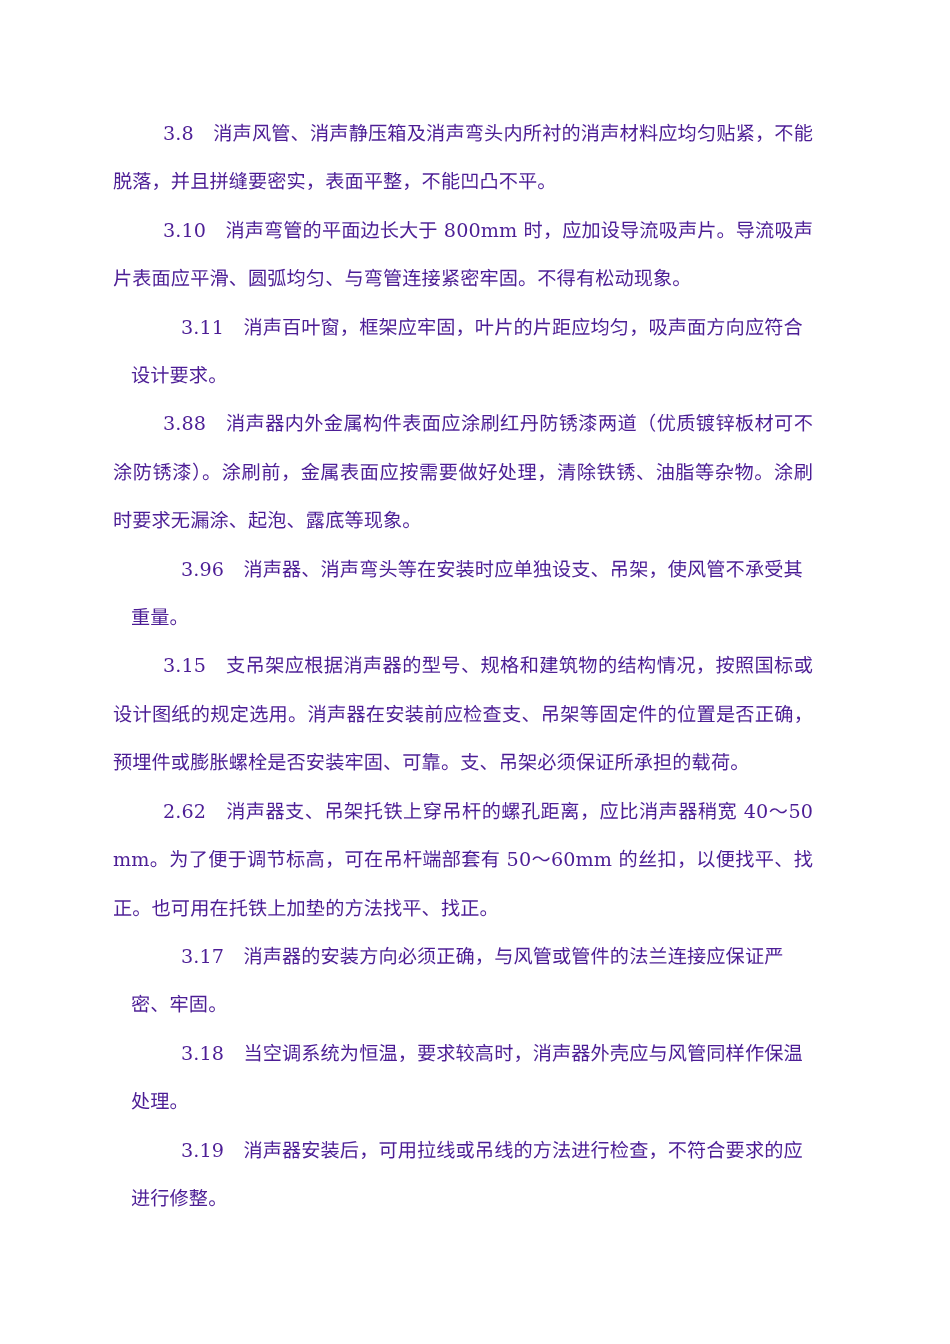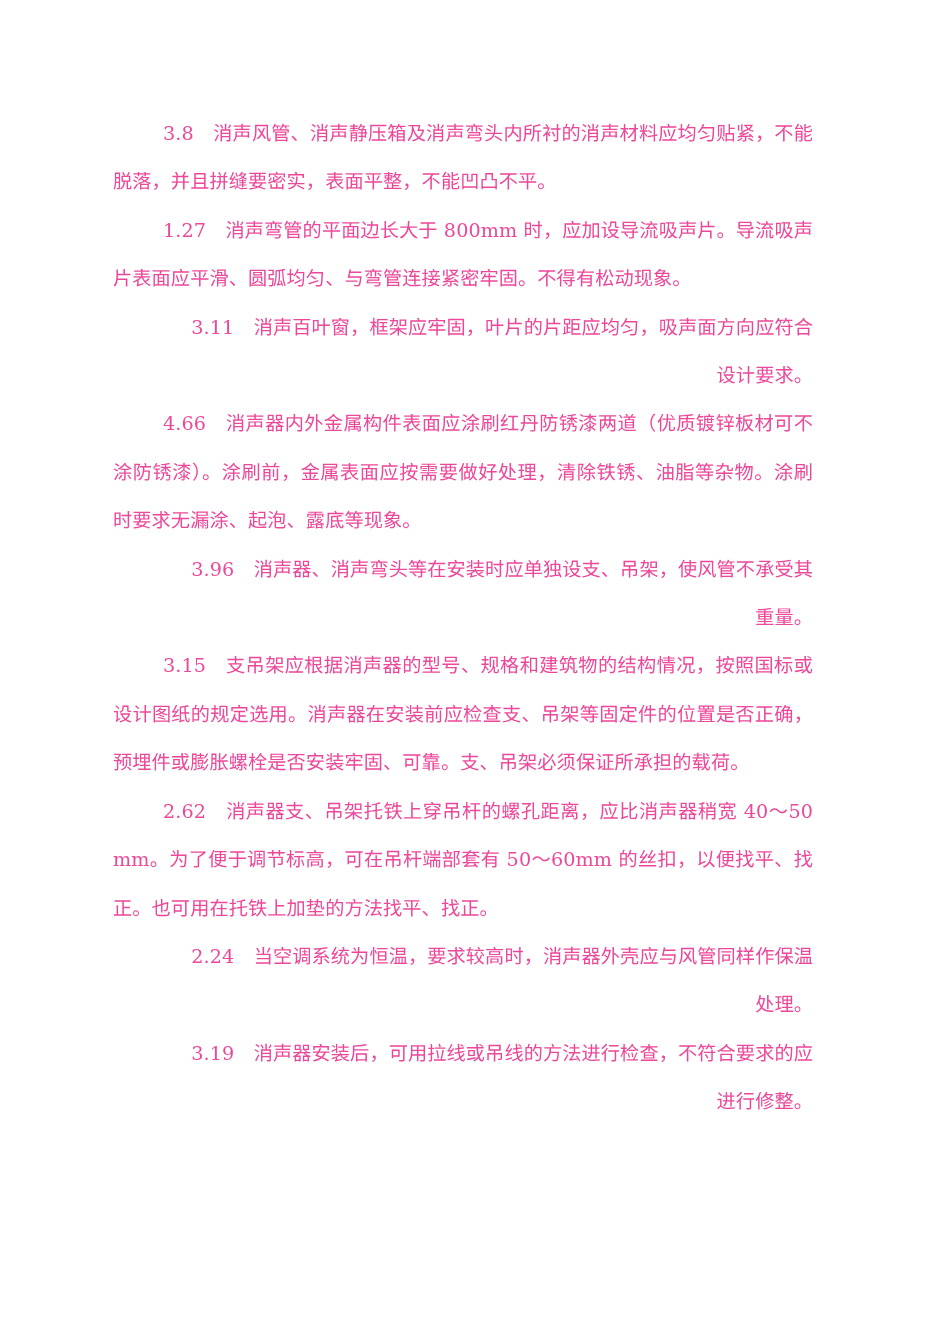--- a/index.html
+++ b/index.html
@@ -24,46 +24,47 @@
     position: absolute;
     left: 113px;
     top: 110px;
     width: 700px;
   }
   .para {
     margin: 0 0 0 0;
     padding: 0;
     font-size: 19.2px;
     line-height: 48.4px;
-    color: #ec4899;
+    color: #4c1d95;
     text-align: justify;
     text-justify: inter-ideograph;
     letter-spacing: 0.1px;
     word-break: break-all;
     -webkit-font-feature-settings: "kern" 0;
     font-kerning: none;
   }
   .para.indent {
     text-indent: 50px;
   }
   .para.last-left {
-    text-align: right;
+    text-align: left;
     margin-left: 18px;
   }
 </style>
 </head>
 <body>
 
 <div class="page">
   <div class="text-column">
 
     <p class="para indent">3.8　消声风管、消声静压箱及消声弯头内所衬的消声材料应均匀贴紧，不能脱落，并且拼缝要密实，表面平整，不能凹凸不平。</p>
-    <p class="para indent">1.27　消声弯管的平面边长大于 800mm 时，应加设导流吸声片。导流吸声片表面应平滑、圆弧均匀、与弯管连接紧密牢固。不得有松动现象。</p>
+    <p class="para indent">3.10　消声弯管的平面边长大于 800mm 时，应加设导流吸声片。导流吸声片表面应平滑、圆弧均匀、与弯管连接紧密牢固。不得有松动现象。</p>
     <p class="para indent last-left">3.11　消声百叶窗，框架应牢固，叶片的片距应均匀，吸声面方向应符合设计要求。</p>
-    <p class="para indent">4.66　消声器内外金属构件表面应涂刷红丹防锈漆两道（优质镀锌板材可不涂防锈漆）。涂刷前，金属表面应按需要做好处理，清除铁锈、油脂等杂物。涂刷时要求无漏涂、起泡、露底等现象。</p>
+    <p class="para indent">3.88　消声器内外金属构件表面应涂刷红丹防锈漆两道（优质镀锌板材可不涂防锈漆）。涂刷前，金属表面应按需要做好处理，清除铁锈、油脂等杂物。涂刷时要求无漏涂、起泡、露底等现象。</p>
     <p class="para indent last-left">3.96　消声器、消声弯头等在安装时应单独设支、吊架，使风管不承受其重量。</p>
     <p class="para indent">3.15　支吊架应根据消声器的型号、规格和建筑物的结构情况，按照国标或设计图纸的规定选用。消声器在安装前应检查支、吊架等固定件的位置是否正确，预埋件或膨胀螺栓是否安装牢固、可靠。支、吊架必须保证所承担的载荷。</p>
     <p class="para indent">2.62　消声器支、吊架托铁上穿吊杆的螺孔距离，应比消声器稍宽 40～50mm。为了便于调节标高，可在吊杆端部套有 50～60mm 的丝扣，以便找平、找正。也可用在托铁上加垫的方法找平、找正。</p>
-    <p class="para indent last-left">2.24　当空调系统为恒温，要求较高时，消声器外壳应与风管同样作保温处理。</p>
+    <p class="para indent last-left">3.17　消声器的安装方向必须正确，与风管或管件的法兰连接应保证严密、牢固。</p>
+    <p class="para indent last-left">3.18　当空调系统为恒温，要求较高时，消声器外壳应与风管同样作保温处理。</p>
     <p class="para indent last-left">3.19　消声器安装后，可用拉线或吊线的方法进行检查，不符合要求的应进行修整。</p>
 
   </div>
 </div>
 
 </body></html>

